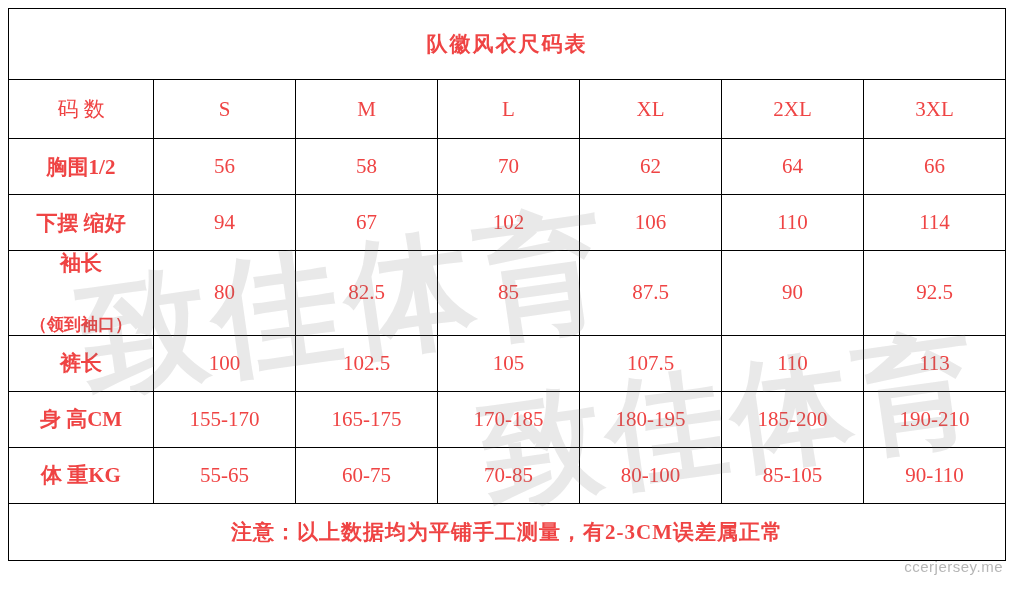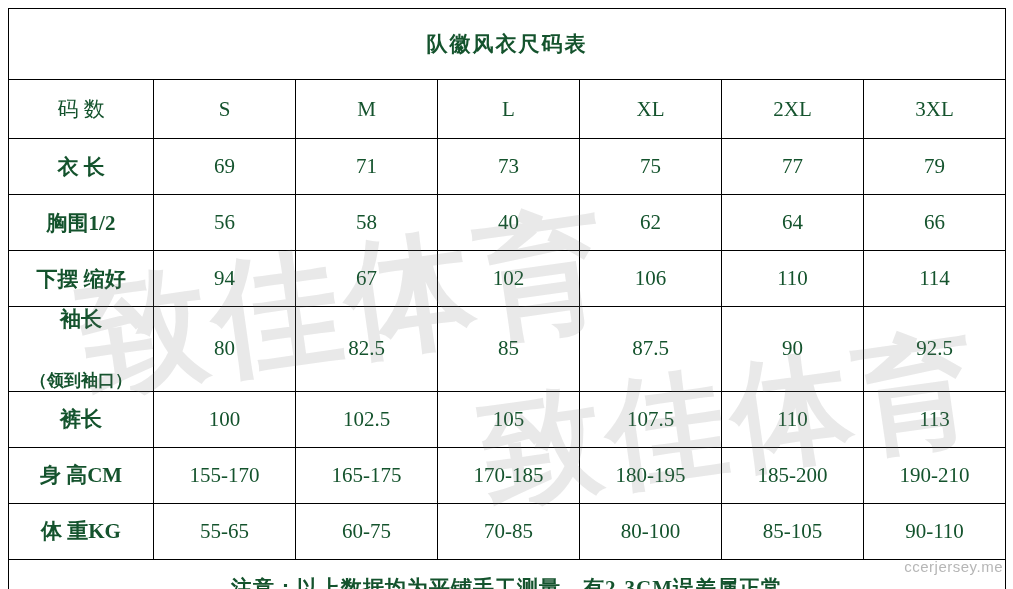--- a/index.html
+++ b/index.html
@@ -71,21 +71,21 @@
     border-collapse: collapse;
     width: 997px;
     table-layout: fixed;
     background: transparent;
   }
   table.size-table td {
     border: 1px solid #000000;
     text-align: center;
     vertical-align: middle;
     font-size: 21px;
-    color: #14532d;
+    color: #ef4444;
     padding: 0;
     background: transparent;
   }
   td.title-cell {
     font-size: 27px;
     font-weight: bold;
     height: 70px;
     letter-spacing: 2px;
   }
   td.head-cell {
@@ -150,35 +150,26 @@
         <tr>
           <td class="head-cell">码  数</td>
           <td class="head-cell">S</td>
           <td class="head-cell">M</td>
           <td class="head-cell">L</td>
           <td class="head-cell">XL</td>
           <td class="head-cell">2XL</td>
           <td class="head-cell">3XL</td>
         </tr>
 
-        <tr>
-          <td class="row-label">衣  长</td>
-          <td class="value-cell">69</td>
-          <td class="value-cell">71</td>
-          <td class="value-cell">73</td>
-          <td class="value-cell">75</td>
-          <td class="value-cell">77</td>
-          <td class="value-cell">79</td>
-        </tr>
 
         <tr>
           <td class="row-label">胸围1/2</td>
           <td class="value-cell">56</td>
           <td class="value-cell">58</td>
-          <td class="value-cell">40</td>
+          <td class="value-cell">70</td>
           <td class="value-cell">62</td>
           <td class="value-cell">64</td>
           <td class="value-cell">66</td>
         </tr>
 
         <tr>
           <td class="row-label">下摆  缩好</td>
           <td class="value-cell">94</td>
           <td class="value-cell">67</td>
           <td class="value-cell">102</td>

